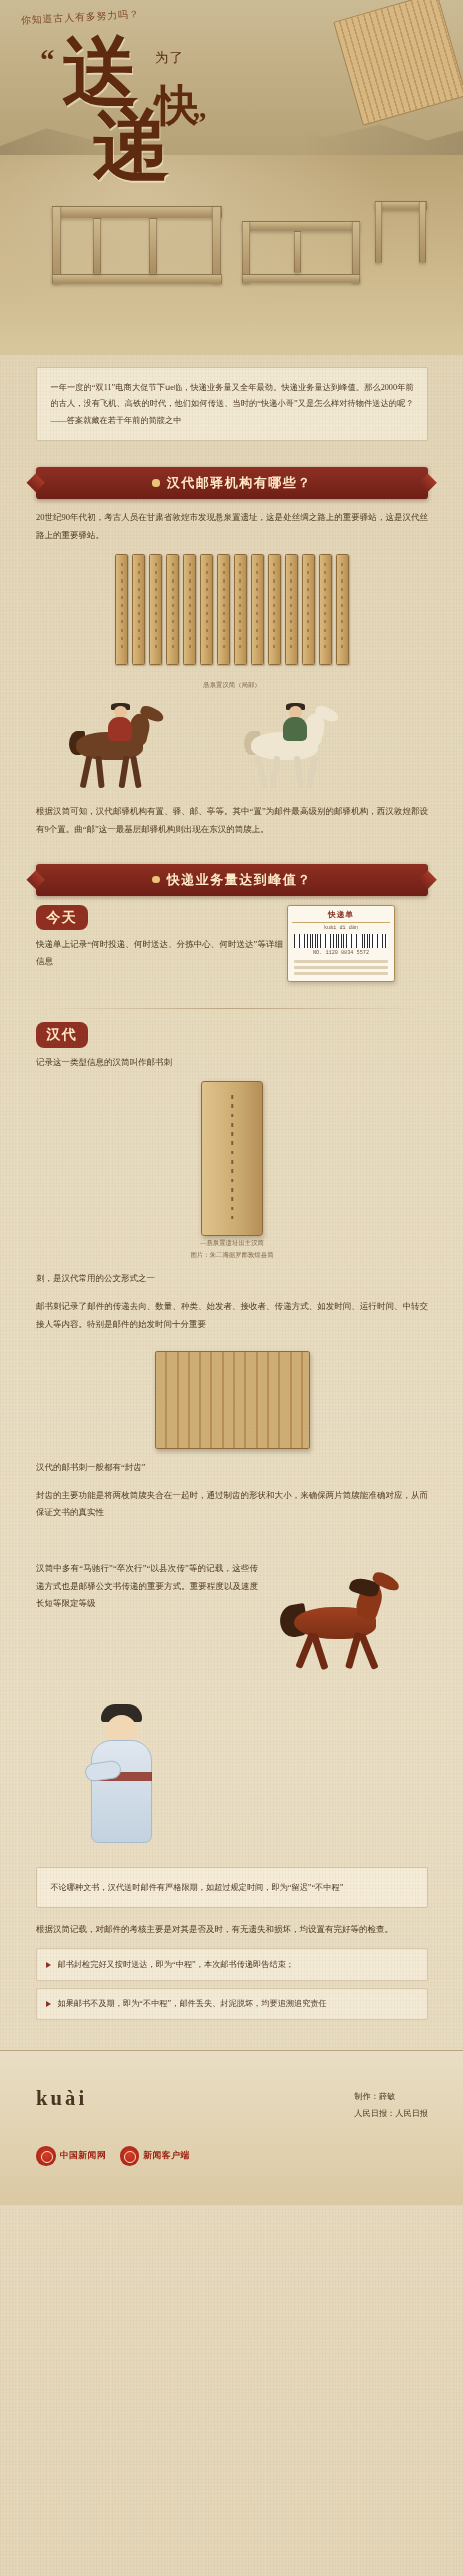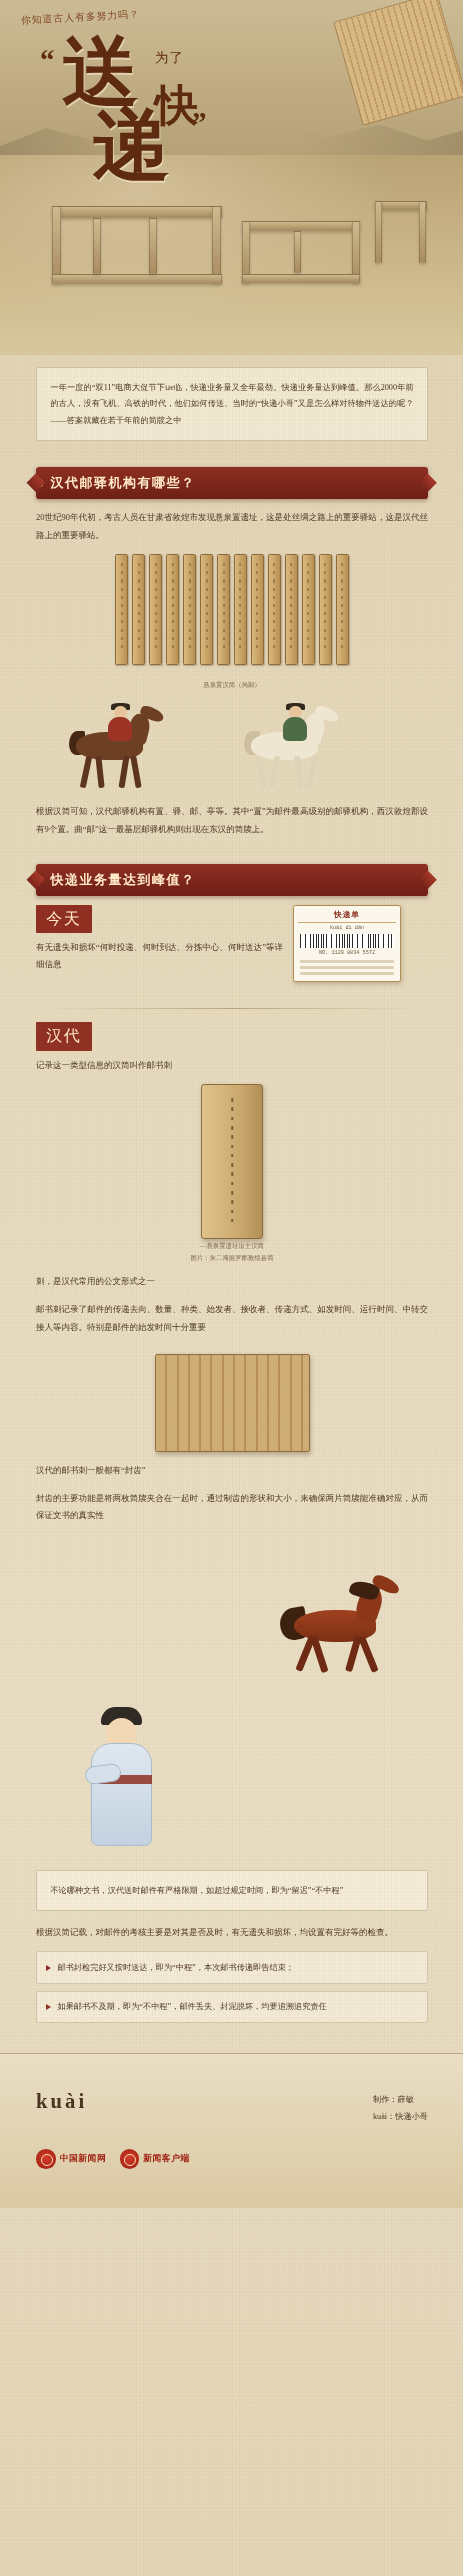--- a/index.html
+++ b/index.html
@@ -98,21 +98,21 @@
     transform:rotate(-16deg);
     opacity:.95;
   }
 
   
   .sec-head{
     position:relative;
     margin:0 auto;
     width:392px;
     height:32px;
-    display:flex; align-items:center; 
+    display:flex; align-items:center; justify-content:center;
     background:linear-gradient(180deg,#8e2f22,#6e1f16);
     color:#ffe9c6;
     font-family:"Liberation Serif", serif;
     font-size:13px; letter-spacing:1.5px; font-weight:bold;
     border-radius:3.1px;
     box-shadow:0 1.5px 4.1px rgba(80,30,20,.35);
   }
   .sec-head:before,.sec-head:after{
     content:""; position:absolute; top:50%; width:13.4px; height:13.4px;
     transform:translateY(-50%) rotate(45deg);
@@ -235,38 +235,38 @@
   }
 
   
   .kv{
     width:392px; margin:9.3px auto 0;
   }
   .kv-tag{
     display:inline-block;
     background:#8e2f22; color:#ffe9c6;
     font-family:"Liberation Serif", serif;
-    font-size:16px; font-weight:normal; letter-spacing:1.5px;
-    padding:3.6px 10.3px; border-radius:1px;
+    font-size:14px; font-weight:bold; letter-spacing:1.5px;
+    padding:3.6px 10.3px; border-radius:8px;
   }
   .kv-text{
     margin-top:6.2px;
     font-family:"Liberation Serif", serif;
     font-size:8.5px; line-height:2.0; text-align:justify;
   }
   .divider{
     width:392px; margin:13.4px auto; height:0.5px;
     background:linear-gradient(90deg,rgba(150,120,80,0),rgba(150,120,80,.55),rgba(150,120,80,0));
   }
 
   
   .form-card{
     width:108px; height:77px; background:#fbf7ec;
     border:1px solid #b08b52; border-radius:2.6px;
-    position:absolute; right:27px; top:0;
+    position:absolute; right:33px; top:0;
     box-shadow:1px 1.5px 4.1px rgba(70,50,25,.25);
     padding:4.1px;
   }
   .form-card .fc-title{
     text-align:center; font-family:"Liberation Serif", serif;
     font-size:7.7px; font-weight:bold; color:#8e2f22; letter-spacing:1px;
     border-bottom:0.5px solid #c9a86f; padding-bottom:2.1px;
   }
   .form-card .fc-code{
     text-align:center; font-size:5.2px; color:#6b5a3e; margin-top:2.1px;
@@ -518,21 +518,21 @@
   <div class="para-plain">根据汉简可知，汉代邮驿机构有置、驿、邮、亭等。其中“置”为邮件最高级别的邮驿机构，西汉敦煌郡设有9个置。曲“邮”这一最基层邮驿机构则出现在东汉的简牍上。</div>
 
   <div style="height:15.5px"></div>
   <div class="sec-head">
     <span class="dot"></span>
     <span>快递业务量达到峰值？</span>
   </div>
 
   <div class="kv" style="position:relative; min-height:90px;">
     <span class="kv-tag">今天</span>
-    <div class="kv-text" style="width:247px;">有无遗失和损坏“何时投递、何时到达、分拣中心、何时送达”等详细信息</div>
+    <div class="kv-text" style="width:247px;">快递单上记录“何时投递、何时送达、分拣中心、何时送达”等详细信息</div>
 
     <div class="form-card">
       <div class="fc-title">快递单</div>
       <div class="fc-code">kuài dì dān</div>
       <div class="barcode"></div>
       <div class="fc-code">NO. 1120 8834 5572</div>
       <div class="fc-lines">
         <div></div>
           <div></div>
           <div></div>
@@ -557,20 +557,21 @@
 
   <div style="height:7.2px"></div>
   <div class="bamboo-book"></div>
 
   <div class="para-plain">汉代的邮书刺一般都有“封齿”</div>
   <div class="para-plain">封齿的主要功能是将两枚简牍夹合在一起时，通过制齿的形状和大小，来确保两片简牍能准确对应，从而保证文书的真实性</div>
 
   <div style="height:17.5px"></div>
 
   <div style="position:relative; width:392px; margin:11.3px auto 0; min-height:124px;">
+    <div class="para-plain" style="width:222px; margin:0;">汉简中多有“马驰行”“卒次行”“以县次传”等的记载，这些传递方式也是邮驿公文书传递的重要方式。重要程度以及速度长短等限定等级</div>
     <div class="run-horse">
       <div class="rt"></div>
       <div class="rb"></div>
       <div class="rn"></div>
       <div class="rm"></div>
       <div class="rh"></div>
       <div class="rl" style="left:29px; top:66px; transform:rotate(22deg);"></div>
       <div class="rl" style="left:43px; top:67px; transform:rotate(-18deg);"></div>
       <div class="rl" style="left:77px; top:66px; transform:rotate(16deg);"></div>
       <div class="rl" style="left:92px; top:67px; transform:rotate(-22deg);"></div>
@@ -603,21 +604,21 @@
   </div>
 
   <div style="height:20.6px"></div>
   <div class="footer">
     <div class="footer-title">kuài</div>
     <div class="credits">
       <div>
         <span>制作：</span><span>薛敏</span>
       </div>
       <div>
-        <span>kuài：</span><span>快递小哥</span>
+        <span>人民日报：</span><span>人民日报</span>
       </div>
     </div>
     <div class="logos">
       <div class="logo-cn">
         <div class="logo-mark"></div>
         <div class="logo-text">中国新闻网</div>
       </div>
       <div class="logo-cn">
         <div class="logo-mark"></div>
         <div class="logo-text">新闻客户端</div>

